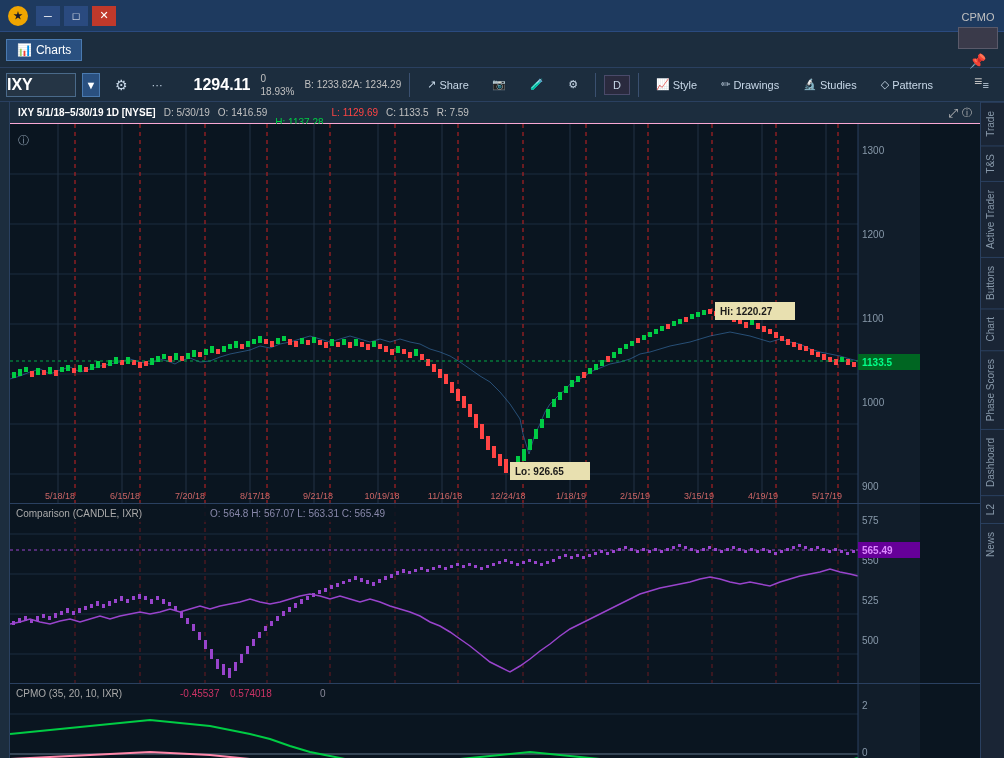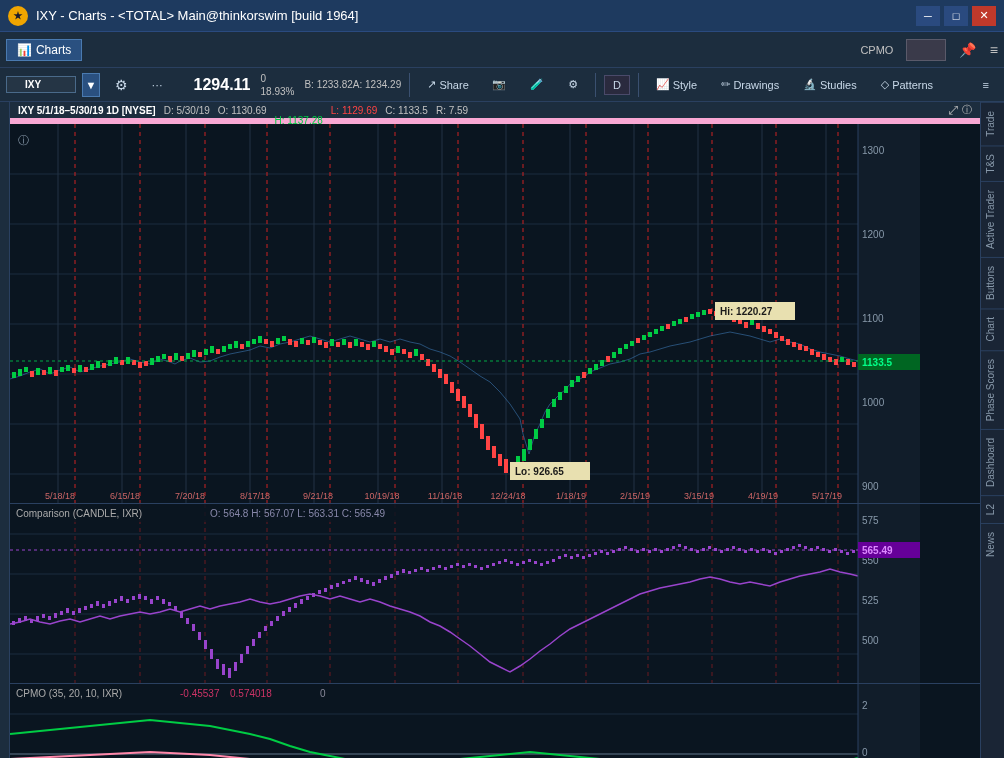--- a/index.html
+++ b/index.html
@@ -57,21 +57,21 @@
       background: #2a5080;
       border: 1px solid #4a7ab0;
       color: #fff;
       padding: 3px 10px;
       font-size: 12px;
       cursor: pointer;
       display: flex; align-items: center; gap: 4px;
     }
     .toolbar-right {
       margin-left: auto;
-      display: flex; align-items: center; gap: 13px;
+      display: flex; align-items: center; gap: 4px; flex-direction: column;
     }
     .cpmo-label { color: #c0c0c0; font-size: 11px; }
     .cpmo-box {
       background: #3a3a4a;
       border: 1px solid #5a5a6a;
       width: 40px; height: 22px;
     }
     .pin-btn {
       color: #c0c0c0; font-size: 14px; cursor: pointer;
     }
@@ -84,22 +84,22 @@
       display: flex;
       align-items: center;
       padding: 0 6px;
       gap: 6px;
       border-bottom: 1px solid #2a4060;
     }
     .symbol-box {
       background: #253545;
       border: 1px solid #4a6a8a;
       color: #fff;
-      padding: 2px 18px;
-      font-size: 10px;
+      padding: 2px 0;
+      font-size: 16px;
       font-weight: bold;
       width: 70px;
     }
     .dropdown-arrow {
       background: #2a5080;
       border: 1px solid #4a7ab0;
       width: 18px; height: 24px;
       cursor: pointer; display: flex; align-items: center; justify-content: center;
       color: #fff;
     }
@@ -163,21 +163,21 @@
 
     
     .info-bar {
       background: #1c2d3e;
       height: 22px;
       display: flex;
       align-items: center;
       padding: 0 8px;
       font-size: 10px;
       color: #c0c0c0;
-      border-bottom: 6px solid #f9a8d4;
+      border-bottom: 1px solid #f9a8d4;
       gap: 8px;
     }
     .info-symbol { color: #ffffff; font-weight: bold; }
     .info-val { color: #c0c0c0; }
     .info-val.green { color: #00cc44; margin-top: 20px; }
     .info-val.red { color: #ff4444; }
 
     
     .price-chart {
       flex: 0 0 380px;
@@ -223,21 +223,20 @@
     }
 
     
     svg { position: absolute; top: 0; left: 0; }
   </style>
 </head>
 <body>
 
 <div class="title-bar">
   <div class="app-icon">★</div>
-  <span class="title-text">IXY - Charts - &lt;TOTAL&gt; Main@thinkorswim [build 1964]</span>
   <div class="win-controls">
     <button class="win-btn">─</button>
     <button class="win-btn">□</button>
     <button class="win-btn close">✕</button>
   </div>
 </div>
 
 <div class="toolbar">
   <button class="charts-btn">
     <span>📊</span>
@@ -298,21 +297,21 @@
 
 <div class="main-area">
 
   <div class="left-edge"></div>
 
   <div class="chart-area">
 
     <div class="info-bar">
       <span class="info-symbol">IXY 5/1/18–5/30/19 1D [NYSE]</span>
       <span class="info-val">D: 5/30/19</span>
-      <span class="info-val">O: 1130.69</span>
+      <span class="info-val">O: 1416.59</span>
       <span class="info-val green">H: 1137.28</span>
       <span class="info-val red">L: 1129.69</span>
       <span class="info-val">C: 1133.5</span>
       <span class="info-val">R: 7.59</span>
       <div style="margin-left:auto; display:flex; gap:4px;">
         <span style="font-size:12px; cursor:pointer;">⤢</span>
         <span style="font-size:10px; cursor:pointer;">ⓘ</span>
       </div>
     </div>
 

